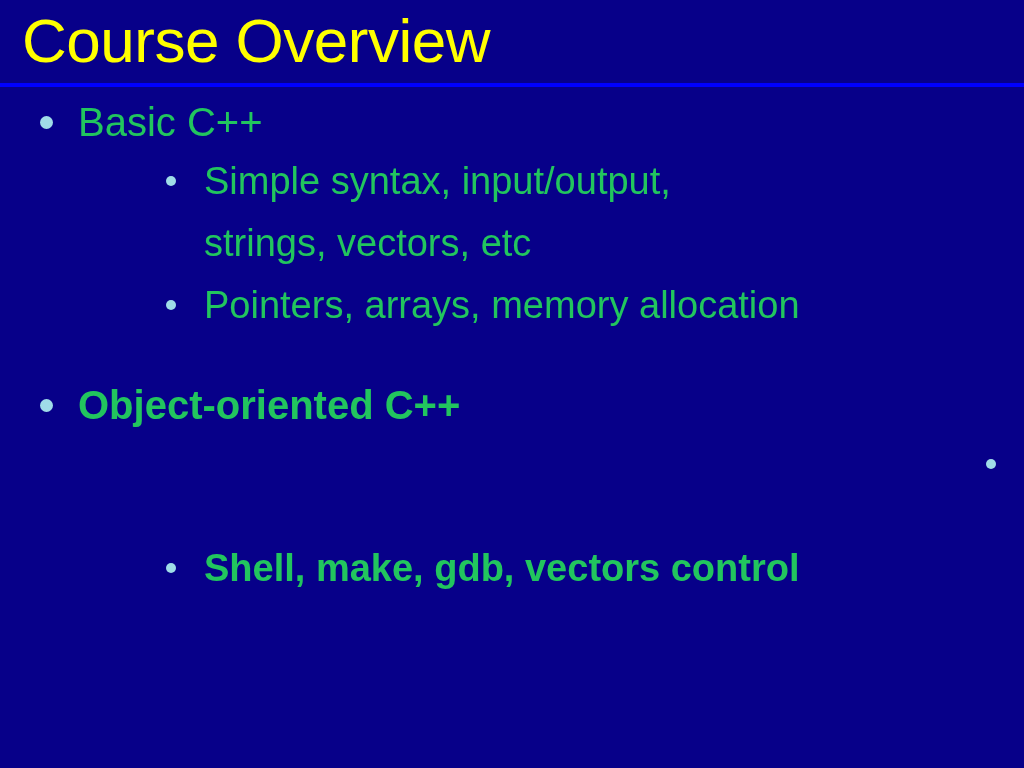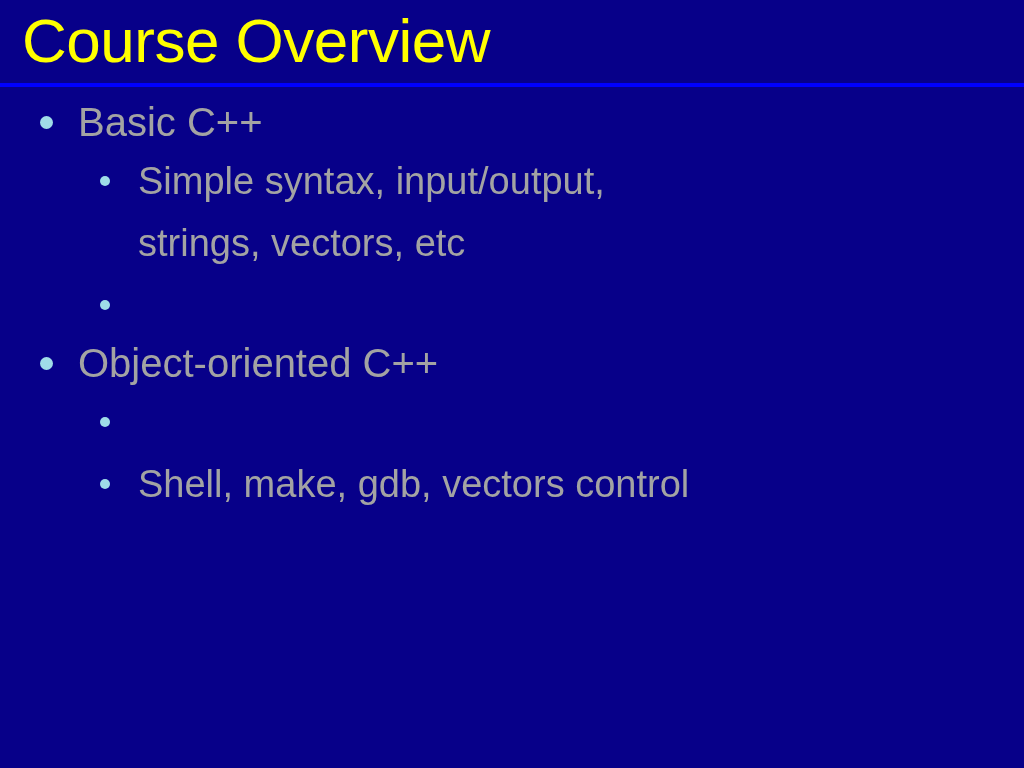--- a/index.html
+++ b/index.html
@@ -50,27 +50,29 @@
     position: absolute;
     left: 0;
     top: 95px;
     width: 1024px;
   }
 
   .group {
     position: relative;
   }
   .group + .group {
+    margin-top: 42px;
+    font-weight: bold;
   }
 
   .bullet {
     position: relative;
     display: flex;
     align-items: flex-start;
-    color: #a3a3a3;
+    color: #22c55e;
   }
 
   
   .lvl1 {
     padding-left: 40px;
     font-size: 40px;
     line-height: 55px;
   }
   .lvl1 > .marker {
     flex: 0 0 auto;
@@ -89,20 +91,21 @@
   .lvl1 > .text {
     flex: 1 1 auto;
     white-space: pre-wrap;
   }
 
   
   .lvl2 {
     padding-left: 100px;
     font-size: 38px;
     line-height: 62px;
+    justify-content: flex-end;
   }
   .lvl2 > .marker {
     flex: 0 0 auto;
     width: 38px;
     display: flex;
     align-items: center;
     height: 62px;
   }
   .lvl2 > .marker .dot {
     width: 10px;
@@ -144,20 +147,21 @@
           <span class="marker">
               <span class="dot"></span>
             </span>
           <span class="text">Simple syntax, input/output,
 strings, vectors, etc</span>
         </div>
         <div class="bullet lvl2">
           <span class="marker">
               <span class="dot"></span>
             </span>
+          <span class="text">Pointers, arrays, memory allocation</span>
         </div>
       </div>
     </div>
 
     <div class="group">
       <div class="bullet lvl1">
         <span class="marker">
             <span class="dot"></span>
           </span>
         <span class="text">Object-oriented C++</span>

